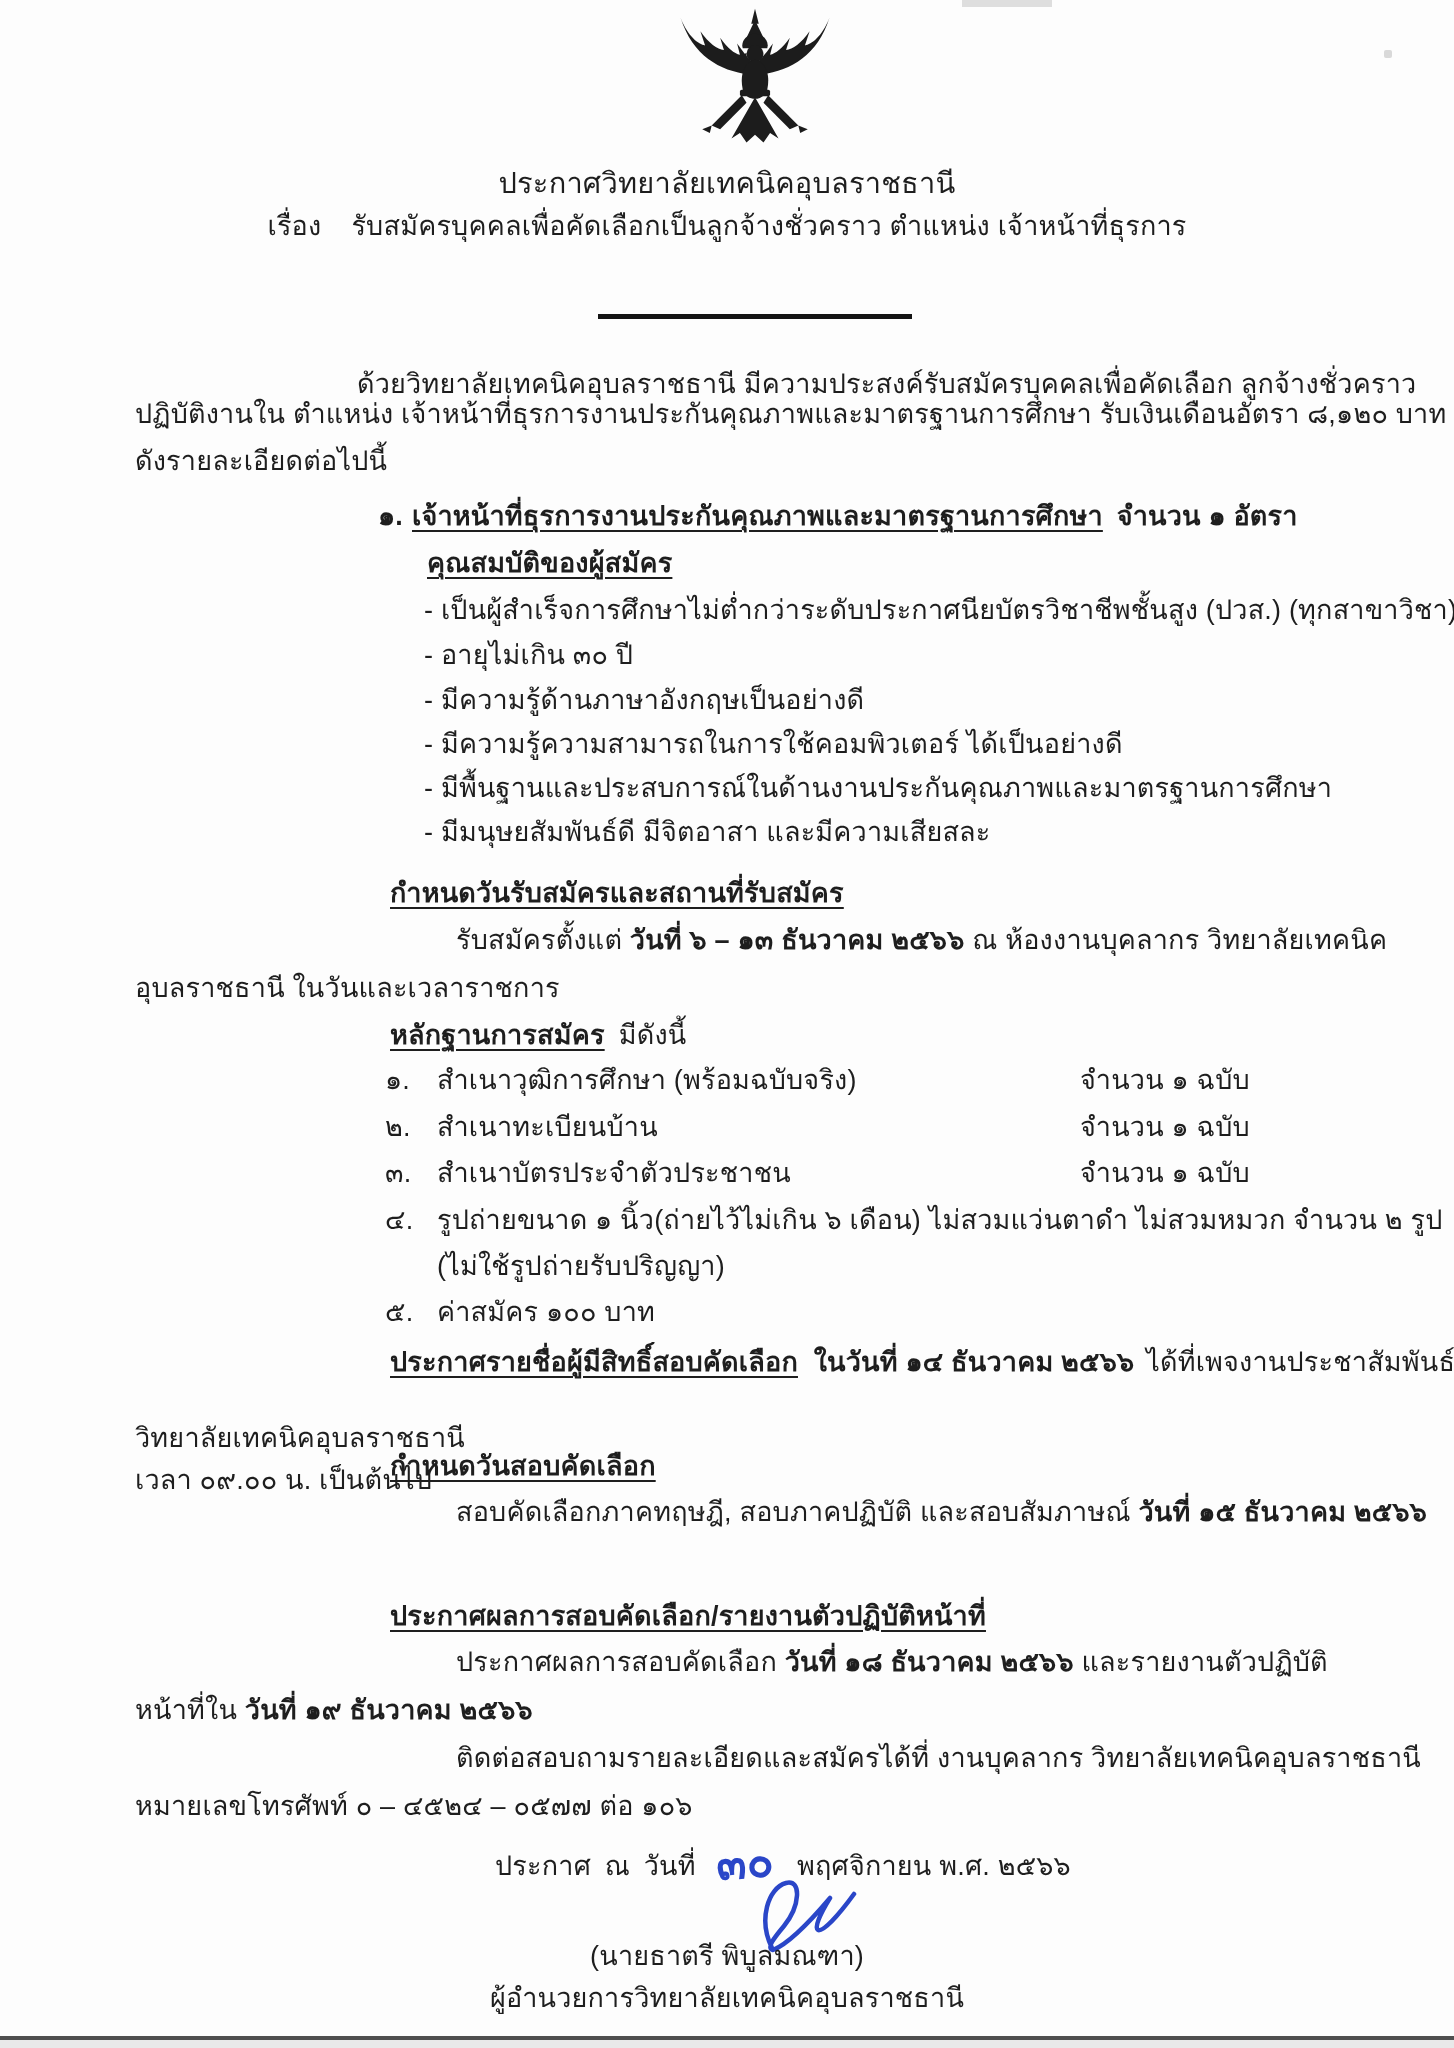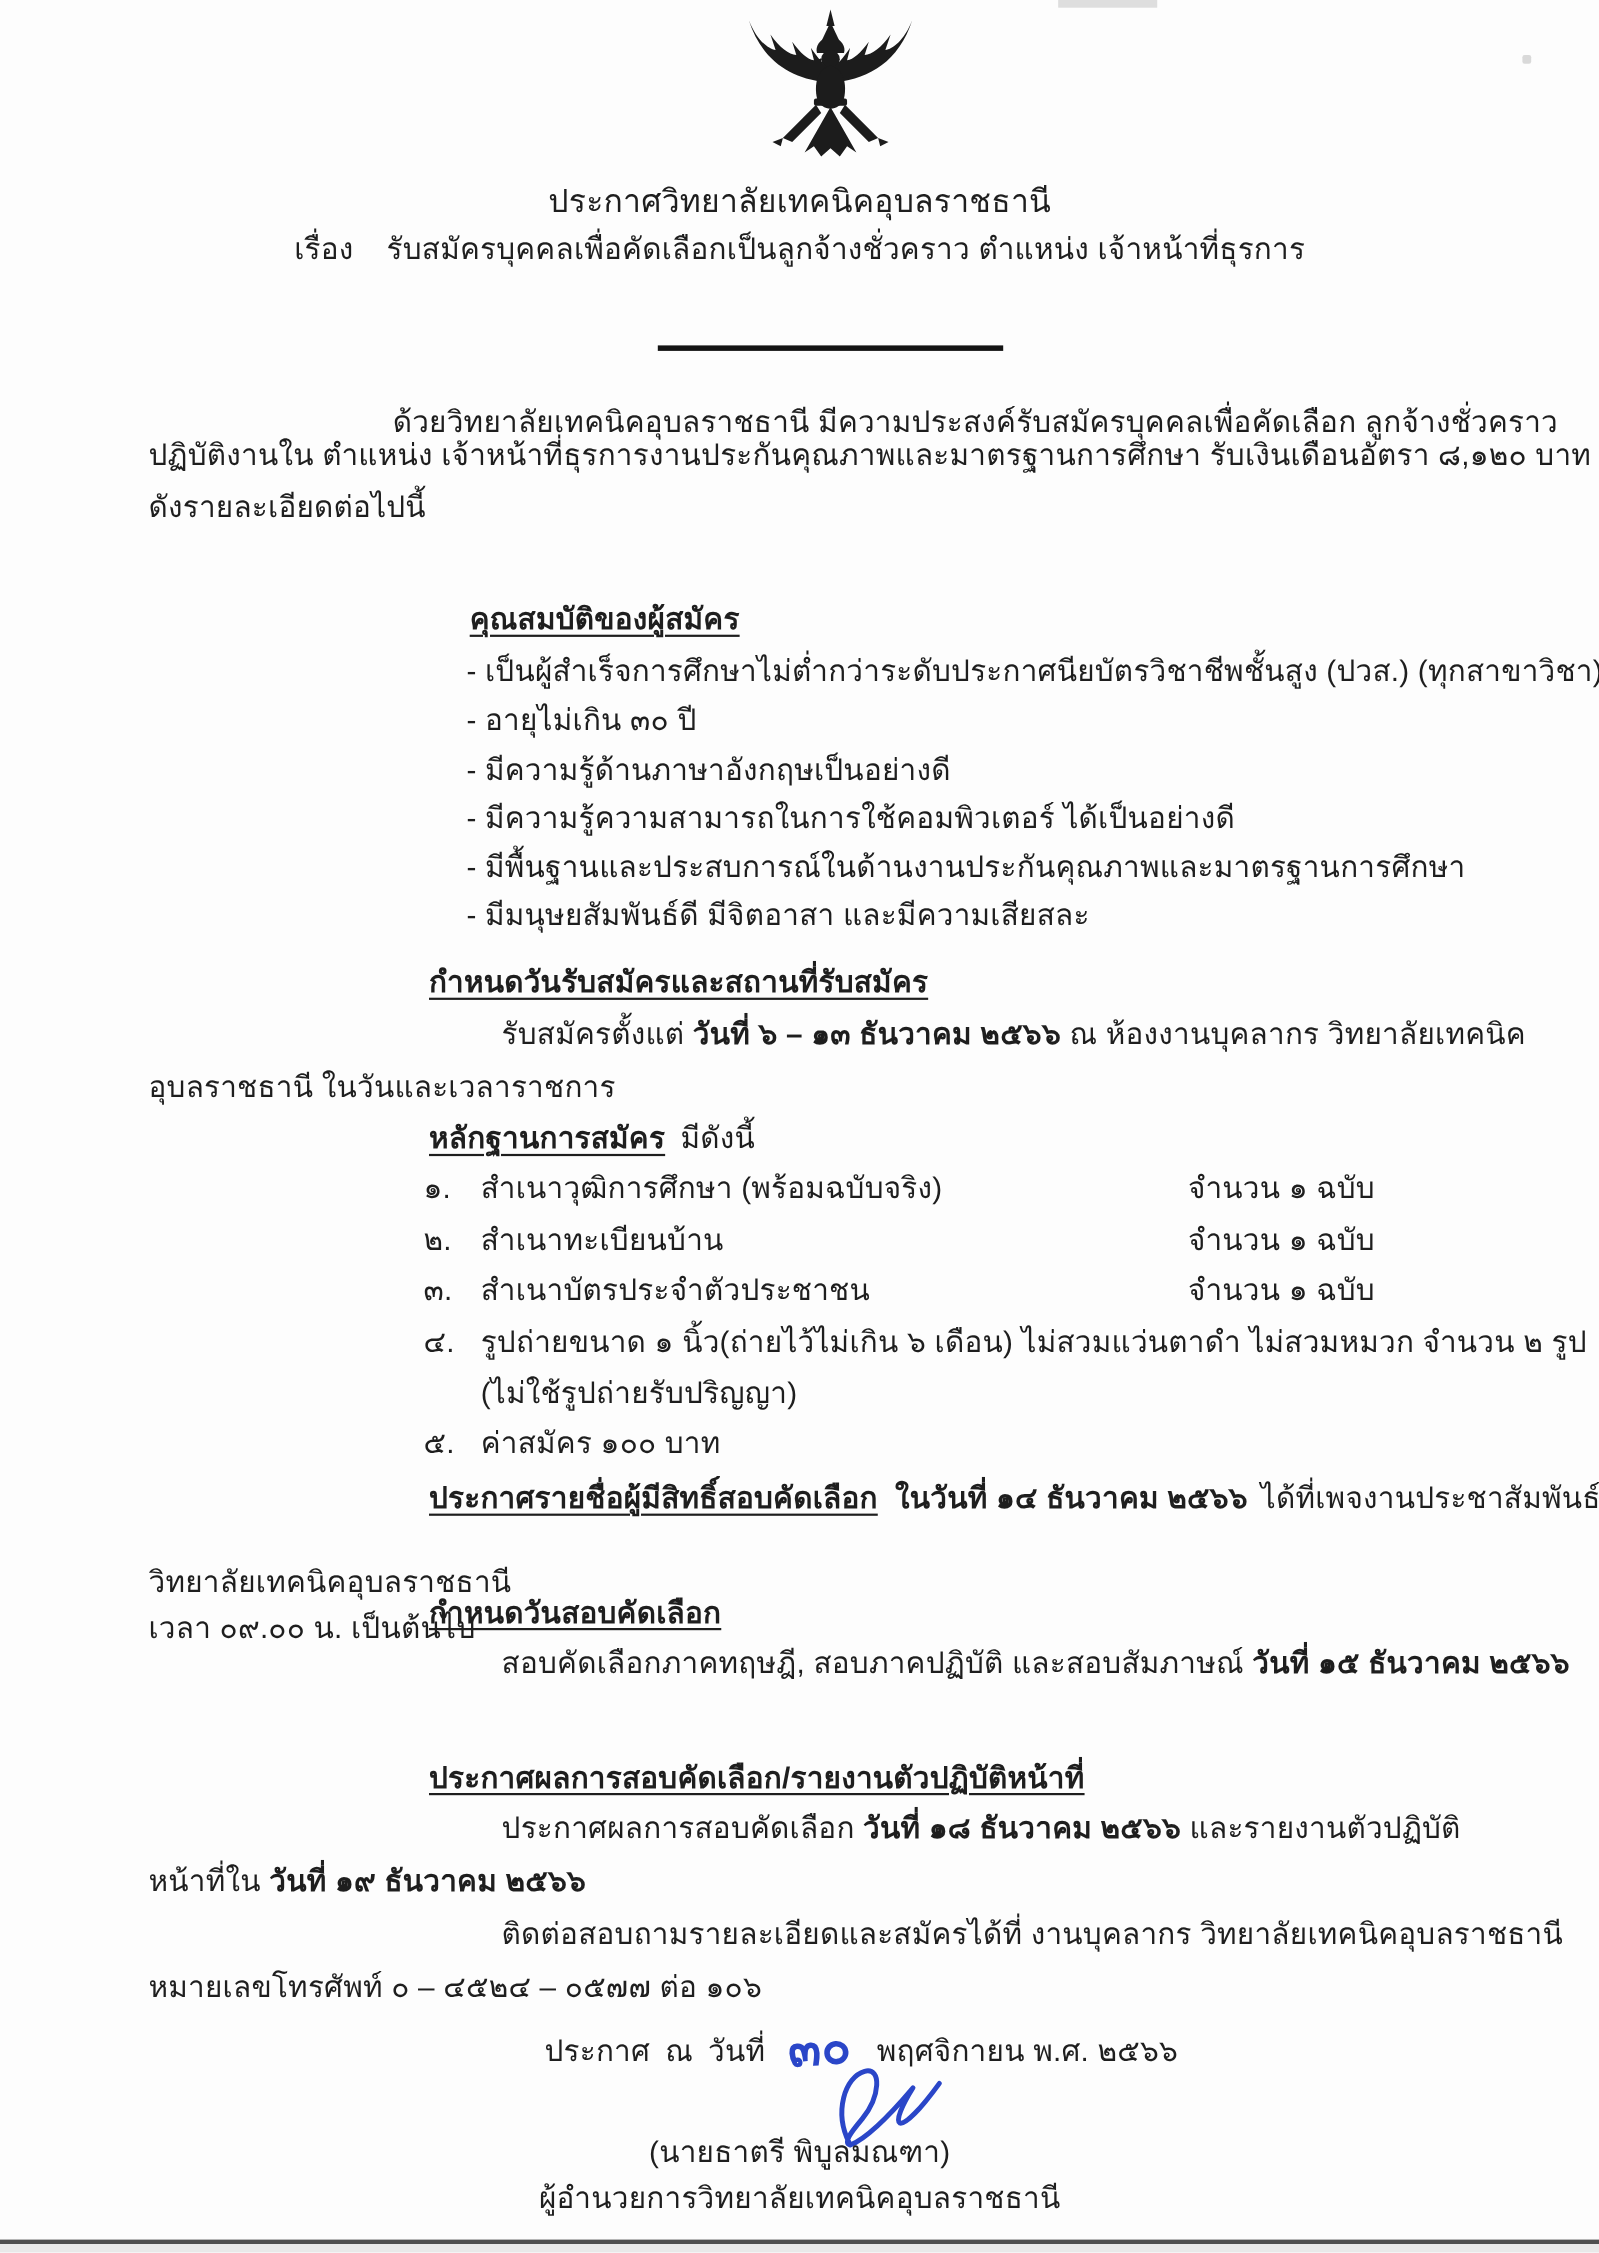--- a/index.html
+++ b/index.html
@@ -68,20 +68,23 @@
   </div>
   <div class="line center" style="top:206px;">
     <span>เรื่อง</span><span class="gap"></span><span>รับสมัครบุคคลเพื่อคัดเลือกเป็นลูกจ้างชั่วคราว ตำแหน่ง เจ้าหน้าที่ธุรการ</span>
   </div>
   <div class="divider"></div>
 
   <div class="line" style="left:357px; top:364px;">ด้วยวิทยาลัยเทคนิคอุบลราชธานี มีความประสงค์รับสมัครบุคคลเพื่อคัดเลือก ลูกจ้างชั่วคราว</div>
   <div class="line" style="left:135px; top:394px;">ปฏิบัติงานใน ตำแหน่ง เจ้าหน้าที่ธุรการงานประกันคุณภาพและมาตรฐานการศึกษา รับเงินเดือนอัตรา ๘,๑๒๐ บาท</div>
   <div class="line" style="left:135px; top:441px;">ดังรายละเอียดต่อไปนี้</div>
 
+  <div class="line" style="left:378px; top:496px;">
+    <span class="b num">๑.</span><span class="b u">เจ้าหน้าที่ธุรการงานประกันคุณภาพและมาตรฐานการศึกษา</span><span class="gap-sm"></span><span class="b">จำนวน ๑ อัตรา</span>
+  </div>
   <div class="line b u" style="left:427px; top:543px;">คุณสมบัติของผู้สมัคร</div>
 
   <div class="line" style="left:424px; top:590px;">- เป็นผู้สำเร็จการศึกษาไม่ต่ำกว่าระดับประกาศนียบัตรวิชาชีพชั้นสูง (ปวส.) (ทุกสาขาวิชา)</div>
   <div class="line" style="left:424px; top:635px;">- อายุไม่เกิน ๓๐ ปี</div>
   <div class="line" style="left:424px; top:680px;">- มีความรู้ด้านภาษาอังกฤษเป็นอย่างดี</div>
   <div class="line" style="left:424px; top:724px;">- มีความรู้ความสามารถในการใช้คอมพิวเตอร์ ได้เป็นอย่างดี</div>
   <div class="line" style="left:424px; top:768px;">- มีพื้นฐานและประสบการณ์ในด้านงานประกันคุณภาพและมาตรฐานการศึกษา</div>
   <div class="line" style="left:424px; top:812px;">- มีมนุษยสัมพันธ์ดี มีจิตอาสา และมีความเสียสละ</div>
 
   <div class="line b u" style="left:390px; top:873px;">กำหนดวันรับสมัครและสถานที่รับสมัคร</div>

